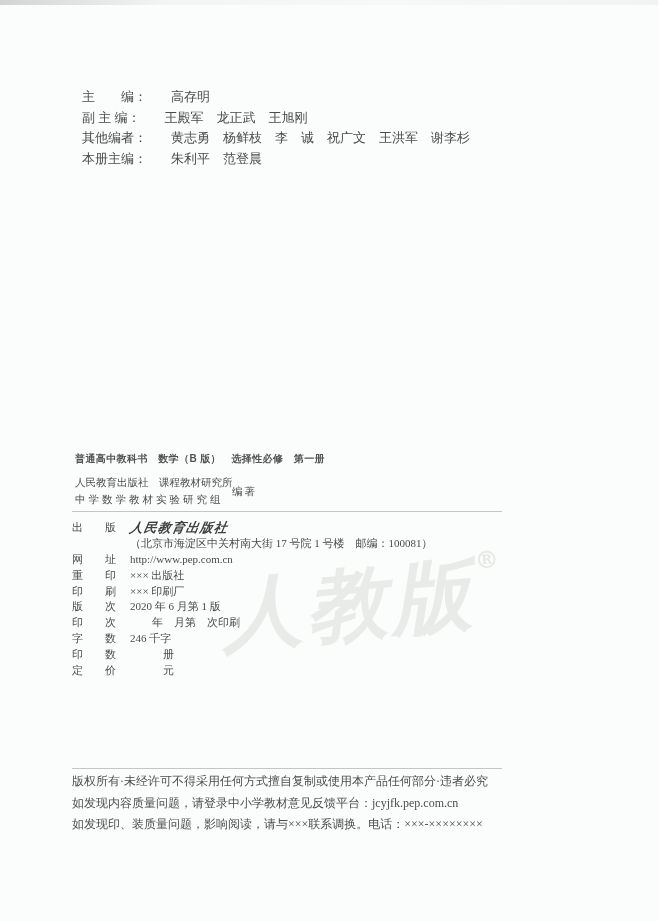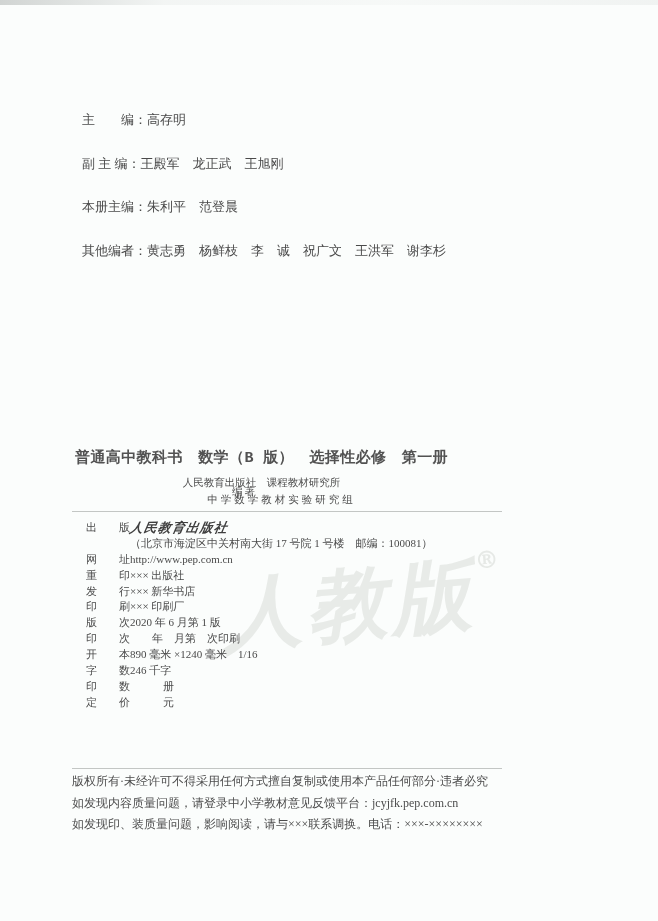--- a/index.html
+++ b/index.html
@@ -23,38 +23,38 @@
     color:#e8ebe8;transform:rotate(-5deg);white-space:nowrap;
     user-select:none;
   }
   .watermark .reg{
     font-size:24px;font-style:normal;letter-spacing:0;
     position:relative;top:-52px;left:2px;color:#e6e9e6;
   }
   .layer{position:relative;z-index:1;}
   
   .editors{position:absolute;left:82px;top:87px;font-size:13px;line-height:20.7px;white-space:nowrap;}
-  .ed-label{display:inline-block;margin-top:23px;}
-  .ed-names{display:inline-block;}
+  .ed-label{display:inline-block;}
+  .ed-names{display:inline-block;margin-left:24px;}
   
   .book-block{position:absolute;left:75px;top:452px;white-space:nowrap;}
   .series{
-    font-family:Liberation Mono, monospace;
-    font-size:15px;font-weight:600;color:#525252;letter-spacing:.4px;line-height:14px;
+    font-family:Liberation Sans, sans-serif;
+    font-size:10px;font-weight:600;color:#525252;letter-spacing:.4px;line-height:14px;
   }
-  .org-wrap{position:relative;margin-top:9px;font-size:10.5px;line-height:16.5px;color:#4c4c4c;text-align:center;}
-  .org2{letter-spacing:3px;margin-left:40px;}
+  .org-wrap{position:relative;margin-top:9px;font-size:10.5px;line-height:16.5px;color:#4c4c4c;}
+  .org2{letter-spacing:3px;}
   .role{position:absolute;left:157px;top:50%;transform:translateY(-50%);letter-spacing:2px;}
   
   .rule{position:absolute;left:72px;width:430px;height:1px;background:#c3c6c4;}
   .rule1{top:511px;}
   .rule2{top:768px;}
   
   .pub{position:absolute;left:72px;top:520px;font-size:11px;line-height:15.87px;white-space:nowrap;}
-  .pub-row{display:flex;text-align:right;}
+  .pub-row{display:flex;}
   .pub-label{width:58px;flex:none;}
   .pub-row.long .pub-label{width:auto;}
   .pub-value{flex:none;}
   .addr{padding-left:58px;font-size:11px;}
   .script{
     font-style:italic;font-weight:600;font-size:13px;
     transform:skewX(-10deg);display:inline-block;
     color:#3f3f3f;letter-spacing:1px;line-height:15.87px;
   }
   
@@ -67,22 +67,22 @@
 
   <div class="scan-edge"></div>
 
   <div class="watermark"><span>人教版</span><span class="reg">®</span></div>
 
   <div class="layer">
 
     <div class="editors">
       <div class="ed-row"><span class="ed-label">主　　编：</span><span class="ed-names">高存明</span></div>
       <div class="ed-row"><span class="ed-label">副 主 编：</span><span class="ed-names">王殿军　龙正武　王旭刚</span></div>
+      <div class="ed-row"><span class="ed-label">其他编者：</span><span class="ed-names">黄志勇　杨鲜枝　李　诚　祝广文　王洪军　谢李杉</span></div>
       <div class="ed-row"><span class="ed-label">本册主编：</span><span class="ed-names">朱利平　范登晨</span></div>
-      <div class="ed-row"><span class="ed-label">其他编者：</span><span class="ed-names">黄志勇　杨鲜枝　李　诚　祝广文　王洪军　谢李杉</span></div>
     </div>
 
     <div class="book-block">
       <div class="series">普通高中教科书　数学（B 版）　选择性必修　第一册</div>
       <div class="org-wrap">
         <div class="org1">人民教育出版社　课程教材研究所</div>
         <div class="org2">中学数学教材实验研究组</div>
         <span class="role">编著</span>
       </div>
     </div>
@@ -99,38 +99,30 @@
         </div>
       <div class="pub-row">
           <span class="pub-label">网　　址</span>
           <span class="pub-value">http://www.pep.com.cn</span>
         </div>
       <div class="pub-row">
           <span class="pub-label">重　　印</span>
           <span class="pub-value">××× 出版社</span>
         </div>
       <div class="pub-row">
-          <span class="pub-label">发　　行</span>
-          <span class="pub-value">××× 新华书店</span>
-        </div>
-      <div class="pub-row">
           <span class="pub-label">印　　刷</span>
           <span class="pub-value">××× 印刷厂</span>
         </div>
       <div class="pub-row">
           <span class="pub-label">版　　次</span>
           <span class="pub-value">2020 年 6 月第 1 版</span>
         </div>
       <div class="pub-row">
           <span class="pub-label">印　　次</span>
           <span class="pub-value">　　年　月第　次印刷</span>
-        </div>
-      <div class="pub-row">
-          <span class="pub-label">开　　本</span>
-          <span class="pub-value">890 毫米 ×1240 毫米　1/16</span>
         </div>
       <div class="pub-row">
           <span class="pub-label">字　　数</span>
           <span class="pub-value">246 千字</span>
         </div>
       <div class="pub-row">
           <span class="pub-label">印　　数</span>
           <span class="pub-value">　　　册</span>
         </div>
       <div class="pub-row">

